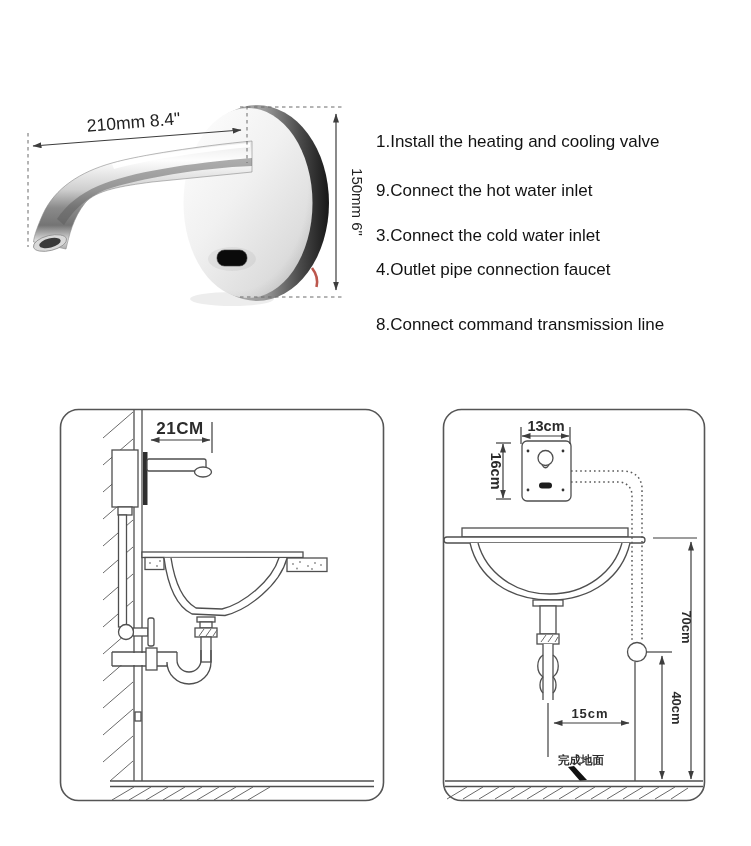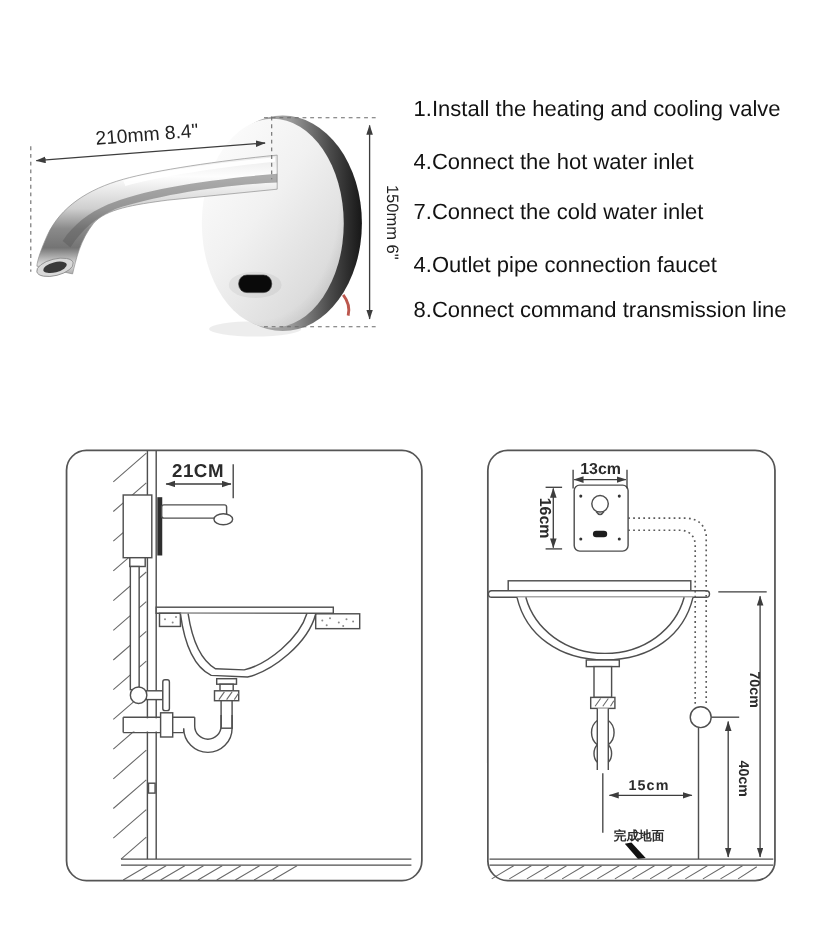--- a/index.html
+++ b/index.html
@@ -1,22 +1,22 @@
 <!DOCTYPE html>
 <html><head>
 <meta charset="utf-8">
 <style>
   html,body{margin:0;padding:0;background:#fff;}
   .canvas{
     position:relative;width:751px;height:846px;background:#ffffff;overflow:hidden;
     font-family:"Liberation Sans",sans-serif;
   }
   .step{
-    position:absolute;left:376px;font-size:20px;color:#121212;
-    letter-spacing:0;white-space:nowrap;line-height:1.15;
+    position:absolute;left:376px;font-size:17px;color:#121212;
+    letter-spacing:0;white-space:nowrap;line-height:1.15;margin-top:44px;
   }
   svg{position:absolute;overflow:visible;}
   svg text{font-family:"Liberation Sans",sans-serif;fill:#222;}
   .dimlabel{font-weight:bold;fill:#2b2b2b;}
   .draw{stroke:#4f4f4f;stroke-width:1.3;fill:none;}
   .drawf{stroke:#4f4f4f;stroke-width:1.3;fill:#ffffff;}
   .hatch{stroke:#6a6a6a;stroke-width:1;fill:none;}
   .dim{stroke:#3d3d3d;stroke-width:1.2;fill:none;}
   .dash{stroke:#6b6b6b;stroke-width:1;stroke-dasharray:3.5,3.5;fill:none;}
   .dots{stroke:#5a5a5a;stroke-width:1.5;stroke-dasharray:1.6,3;fill:none;}
@@ -93,23 +93,23 @@
       <line class="dash" x1="240" y1="107" x2="344" y2="107"></line>
       <line class="dash" x1="240" y1="297" x2="344" y2="297"></line>
       <line class="dim" x1="33" y1="146" x2="241" y2="130" marker-start="url(#ahp)" marker-end="url(#ahp)"></line>
       <text transform="translate(134,128) rotate(-4.5)" text-anchor="middle" font-size="17.5" fill="#1e1e1e">210mm 8.4"</text>
       <line class="dim" x1="336" y1="114" x2="336" y2="290" marker-start="url(#ahp)" marker-end="url(#ahp)"></line>
       <text transform="translate(352,202) rotate(90)" text-anchor="middle" font-size="15" fill="#1e1e1e">150mm 6"</text>
     </g>
   </svg>
 
   <div class="step" style="top:88px">1.Install the heating and cooling valve</div>
-  <div class="step" style="top:137px">4.Connect the hot water inlet</div>
-  <div class="step" style="top:182px">7.Connect the cold water inlet</div>
-  <div class="step" style="top:230px">4.Outlet pipe connection faucet</div>
+  <div class="step" style="top:137px">9.Connect the hot water inlet</div>
+  <div class="step" style="top:182px">3.Connect the cold water inlet</div>
+  <div class="step" style="top:216px">4.Outlet pipe connection faucet</div>
   <div class="step" style="top:271px">8.Connect command transmission line</div>
 
   <svg style="left:50px;top:405px" width="345" height="410" viewBox="50 405 345 410">
     <defs>
       <marker id="ahl" markerWidth="10" markerHeight="8" refX="8.5" refY="3" orient="auto-start-reverse" markerUnits="userSpaceOnUse">
         <path d="M9,3 L0,0 L0,6 Z" fill="#3d3d3d"></path>
       </marker>
     </defs>
 
     <path class="hatch" d="

